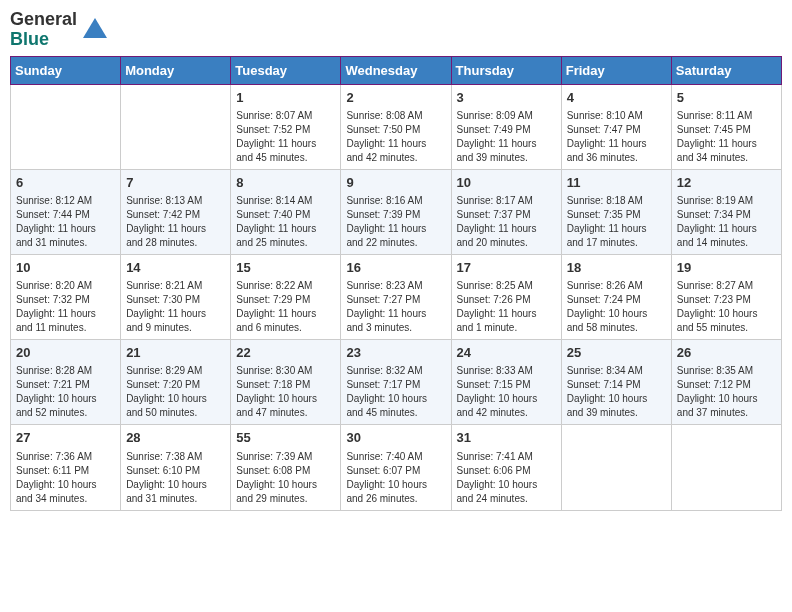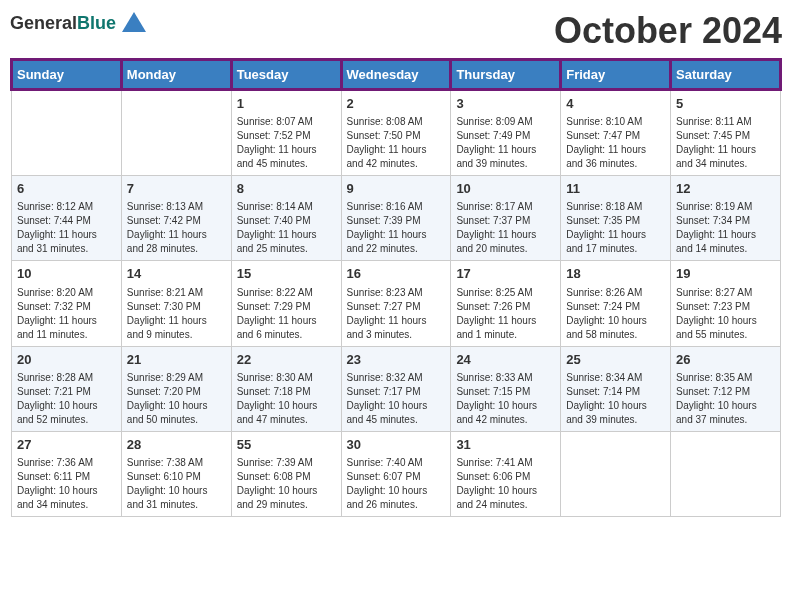--- a/index.html
+++ b/index.html
@@ -16,21 +16,21 @@
       align-items: flex-start;
       margin-bottom: 6px;
     }
     .logo {
       display: flex;
       align-items: center;
       gap: 2px;
     }
     .logo-text {
       display: flex;
-      flex-direction: row;
+      flex-direction: column;
       line-height: 1.1;
       justify-content: flex-end;
     }
     .logo-icon {
       width: 28px;
       height: 28px;
       margin-left: 2px;
     }
     .title-area {
       text-align: right;
@@ -50,21 +50,21 @@
       border-collapse: collapse;
       table-layout: fixed;
     }
     .calendar th {
       background-color: #3a7fc1;
       color: #fff;
       font-size: 13px;
       font-weight: bold;
       padding: 6px 4px;
       text-align: left;
-      border: 3px solid #701a75;
+      border: 1px solid #701a75;
     }
     .calendar td {
       vertical-align: top;
       border: 1px solid #ccc;
       padding: 4px 5px;
       min-height: 80px;
       font-size: 10.5px;
       color: #333;
       line-height: 1.4;
     }
@@ -100,21 +100,20 @@
   <div class="logo">
     <div class="logo-text">
       <span style="font-size:18px;font-weight:bold;color:#333;line-height:1.1;">General</span>
       <span style="font-size:18px;font-weight:bold;color:#0f766e;line-height:1.1;">Blue</span>
     </div>
     <svg class="logo-icon" viewBox="0 0 28 28" width="32" height="32">
       <polygon points="14,2 26,22 2,22" fill="#3a7fc1"></polygon>
     </svg>
   </div>
   <div class="title-area">
-    <div class="month-title">October 2024</div>
   </div>
 </div>
 
 <table class="calendar">
   <thead>
     <tr>
     <th>Sunday</th>
         <th>Monday</th>
         <th>Tuesday</th>
         <th>Wednesday</th>

